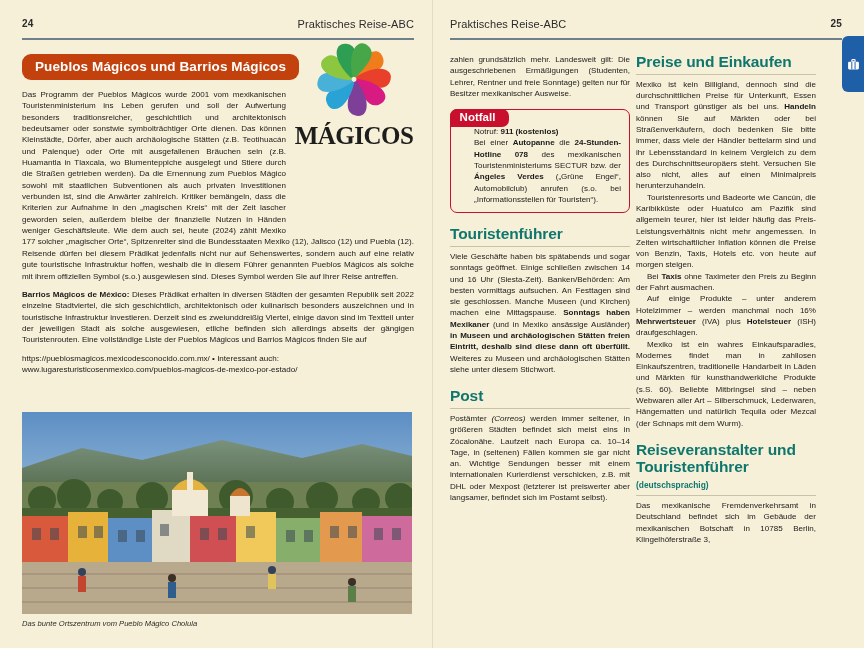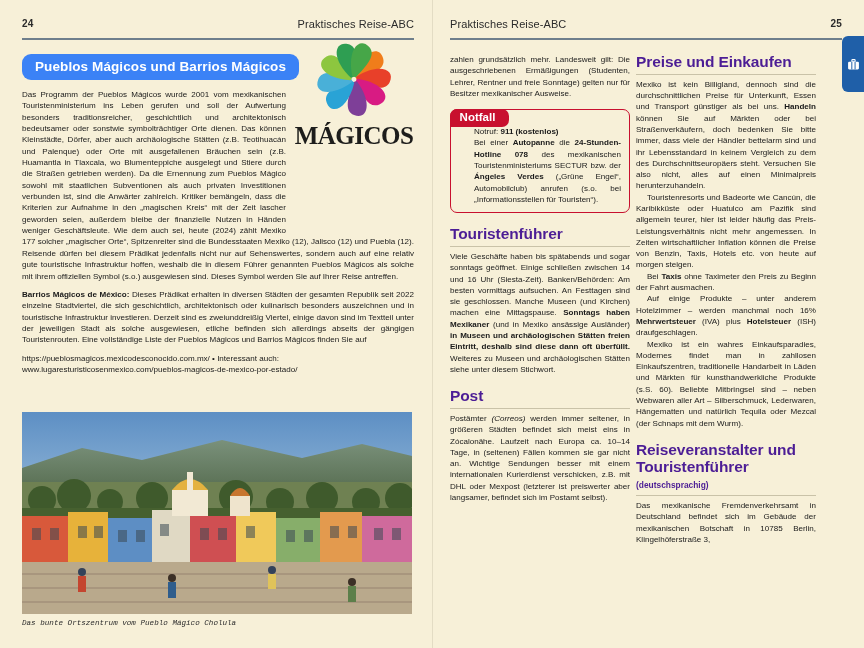--- a/index.html
+++ b/index.html
@@ -17,21 +17,21 @@
   
   .runhead{position:relative;height:26px;}
   .runhead .rule{position:absolute;left:0;right:0;top:20px;height:2px;background:#6f7f8c;}
   .runhead .folio{font-size:10px;font-weight:bold;color:#2b2b2b;letter-spacing:.2px;}
   .runhead .title{font-size:11px;font-weight:normal;color:#2b2b2b;letter-spacing:.1px;}
   .runhead.l{display:flex;justify-content:space-between;align-items:flex-start;}
   .runhead.r{display:flex;justify-content:space-between;align-items:flex-start;}
 
   
   .lead-banner{
-    display:inline-block;background:#3b82f6;color:#ffffff;
+    display:inline-block;background:#c2410c;color:#ffffff;
     font-size:13.5px;font-weight:bold;letter-spacing:.1px;
     padding:5px 13px 6px 13px;border-radius:9px;margin-top:10px;
   }
   .l-body{
     margin-top:9px;
     font-size:8.05px;line-height:11.35px;color:#1a1a1a;
     text-align:justify;text-justify:inter-word;hyphens:manual;
   }
   .l-body p{margin:0 0 0 0;}
   .l-body .wrapbox{float:right;width:128px;height:140px;shape-outside:content-box;margin:-2px 0 2px 8px;}
@@ -42,36 +42,36 @@
   .logo{position:absolute;right:16px;top:38px;width:124px;text-align:center;}
   .logo .mark{width:96px;height:86px;margin:0 auto;display:block;}
   .logo .word1,.logo .word2{
     font-family:"Liberation Serif","DejaVu Serif",serif;
     color:#1d1d1b;font-weight:bold;letter-spacing:-0.5px;line-height:.92;
   }
   .logo .word1{font-size:25px;margin-top:2px;}
   .logo .word2{font-size:25px;}
 
   
-  .photo-wrap{position:absolute;left:22px;top:412px;width:320px;font-family:Liberation Mono, monospace;}
+  .photo-wrap{position:absolute;left:22px;top:412px;width:320px;}
   .photo{width:390px;height:202px;display:block;border:0;}
   .photo-cap{
     margin-top:5px;font-size:7.6px;font-style:italic;color:#2b2b2b;
   }
 
   
   .cols{display:flex;gap:6px;margin-top:10px;}
   .col{width:180px;font-size:8.05px;line-height:11.3px;color:#1a1a1a;text-align:justify;}
   .col p{margin:0;}
   .col p.ind{text-indent:11px;}
   .col b{font-weight:bold;}
   .col i{font-style:italic;}
 
   h2.sec{
-    color:#4c1d95;font-size:15.5px;font-weight:bold;line-height:1.08;
+    color:#0f766e;font-size:15.5px;font-weight:bold;line-height:1.08;
     margin:0 0 3px 0;letter-spacing:-0.1px;
   }
   h2.sec.tight{margin-top:13px;}
   h2.sec .sub{font-size:8.4px;font-weight:bold;letter-spacing:0;}
   .sec-rule{height:1px;background:#c9c2a8;margin:3px 0 4px 0;}
 
   
   .notfall{
     position:relative;border:1.4px solid #c8102e;border-radius:7px;
     margin-top:10px;padding:16px 8px 7px 23px;

